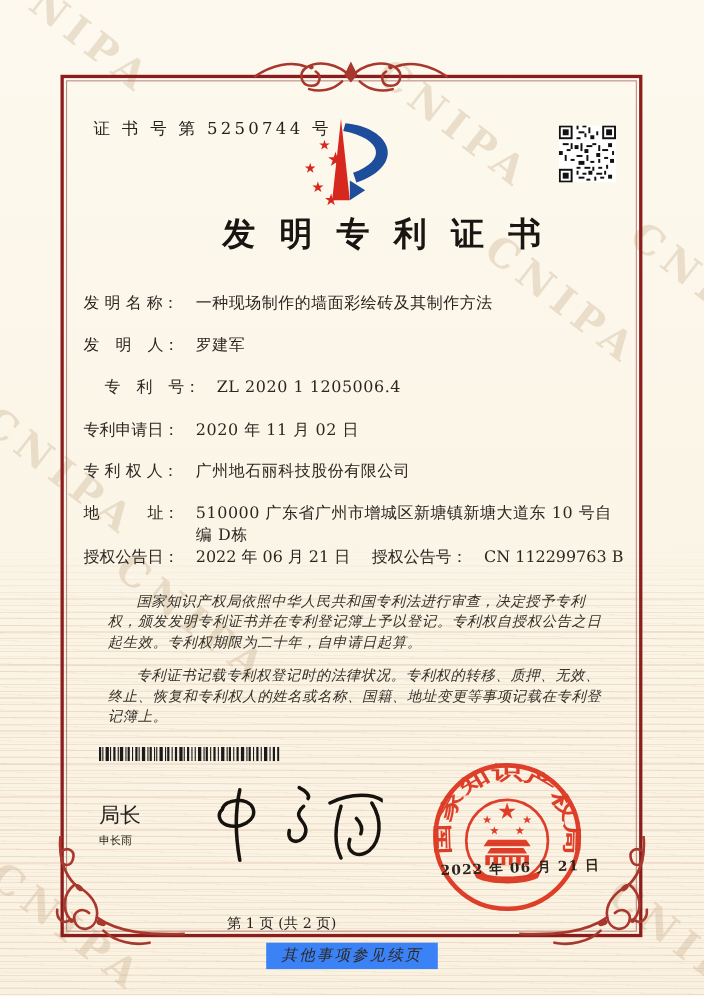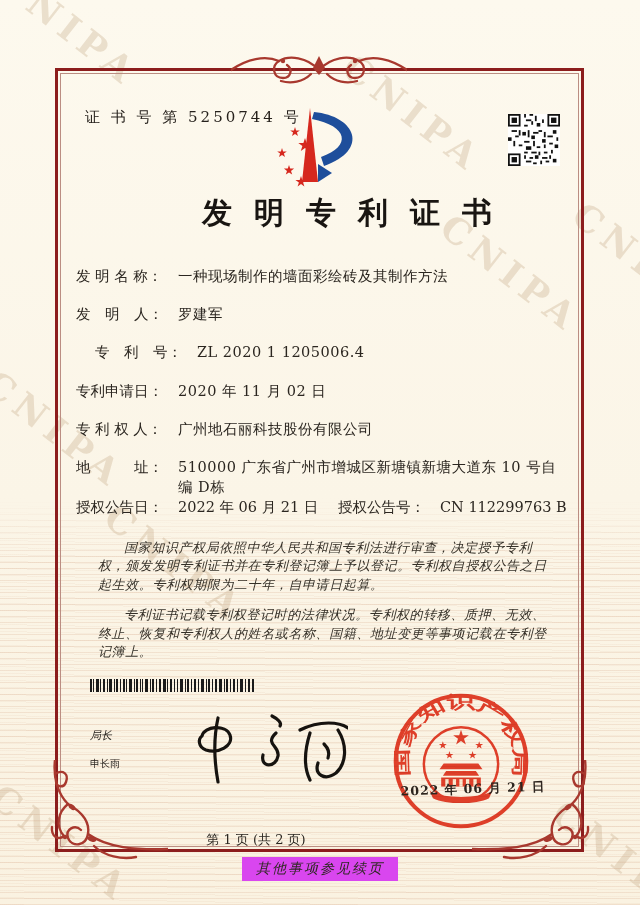--- a/index.html
+++ b/index.html
@@ -41,26 +41,26 @@
   }
   
   .f-row{position:absolute;left:76px;right:70px;display:flex;font-size:14.5px;line-height:1.4;color:#2b2620;}
   .f-lab{flex:none;width:102px;white-space:pre;}
   .f-val{flex:1;letter-spacing:.5px;}
   .pair2{display:flex;flex:none;}
   
   .paras{left:86px;top:527px;width:474px;font-size:13px;line-height:1.42;
     font-style:italic;color:#353028;letter-spacing:.6px;}
   .paras p{margin:12px;text-indent:2em;font-style:italic;}
-  .sig-title{left:90px;top:728px;font-size:11px;color:#26211c;font-style:italic;}
+  .sig-title{left:90px;top:728px;font-size:19px;color:#26211c;}
   .sig-name{left:90px;top:757px;font-size:10px;color:#26211c;}
   .pageinfo{left:0;top:831px;width:512px;text-align:center;font-size:13px;color:#2b2620;}
   .contnote{
     left:50%;top:857px;transform:translateX(-50%);
-    background:#d946ef;padding:3px 14px;font-size:14px;font-style:italic;color:#2e2922;
+    background:#3b82f6;padding:3px 14px;font-size:14px;font-style:italic;color:#2e2922;
     letter-spacing:2px;white-space:nowrap;
   }
   .seal-wrap{left:390px;top:690px;width:142px;height:142px;opacity:.93;mix-blend-mode:multiply;}
   .seal-date{
     left:398px;top:781px;width:150px;text-align:center;
     font-size:12.5px;font-weight:bold;color:#2c241e;letter-spacing:1px;
     transform:rotate(-2deg);white-space:nowrap;
   }
   .sig-svg{left:188px;top:706px;}
   .qr{left:508px;top:114px;}

